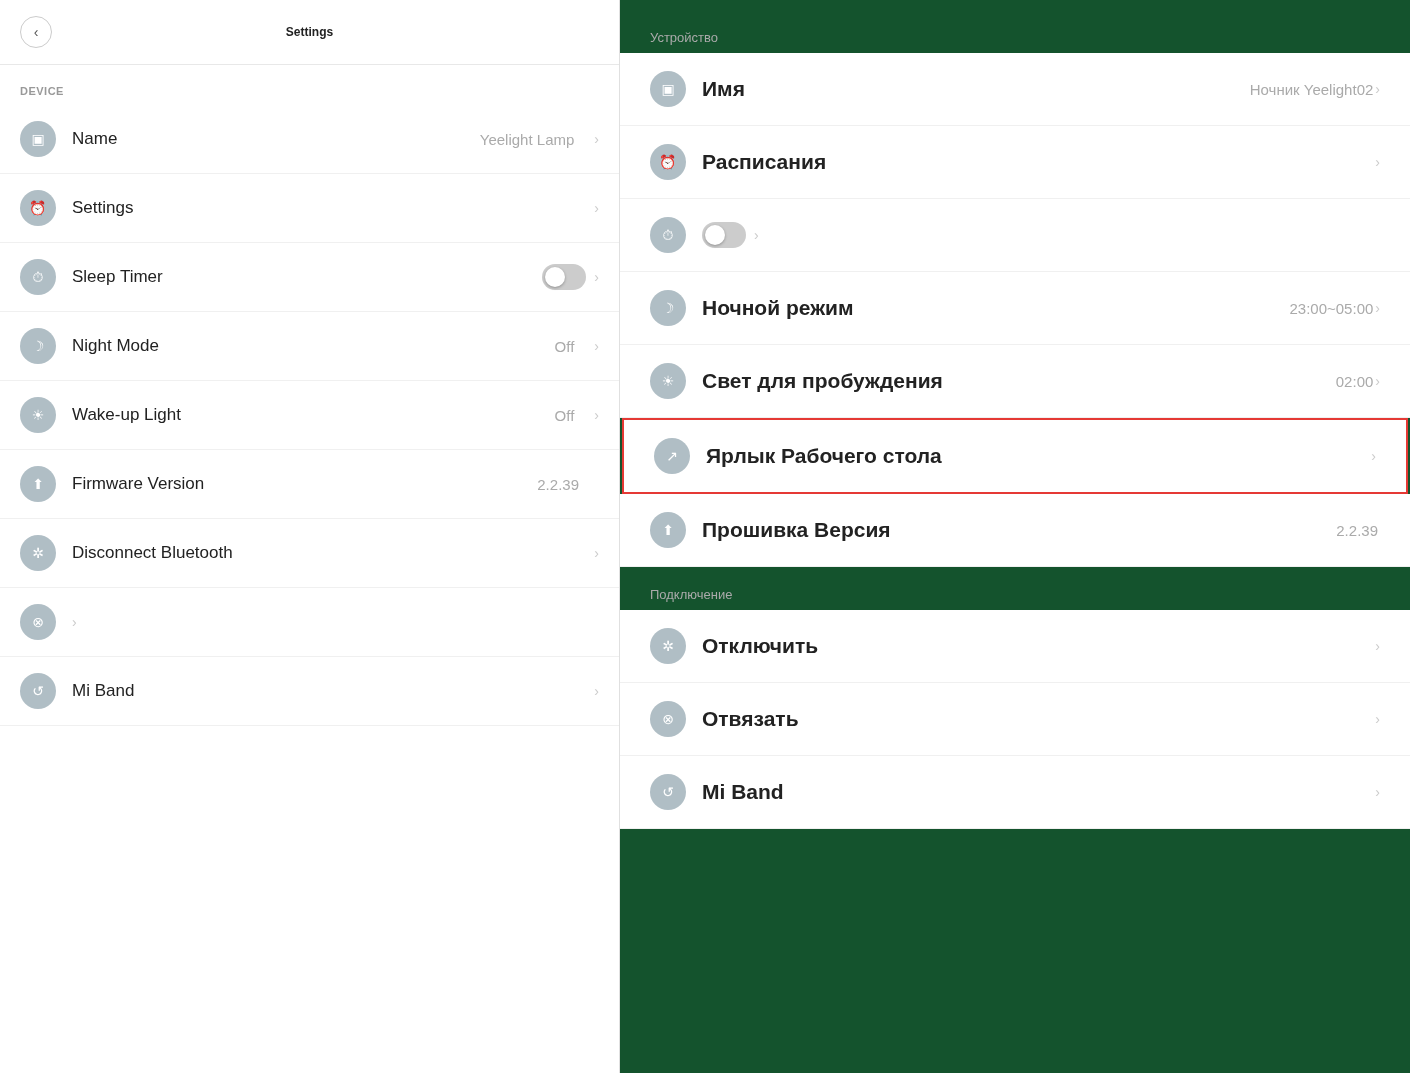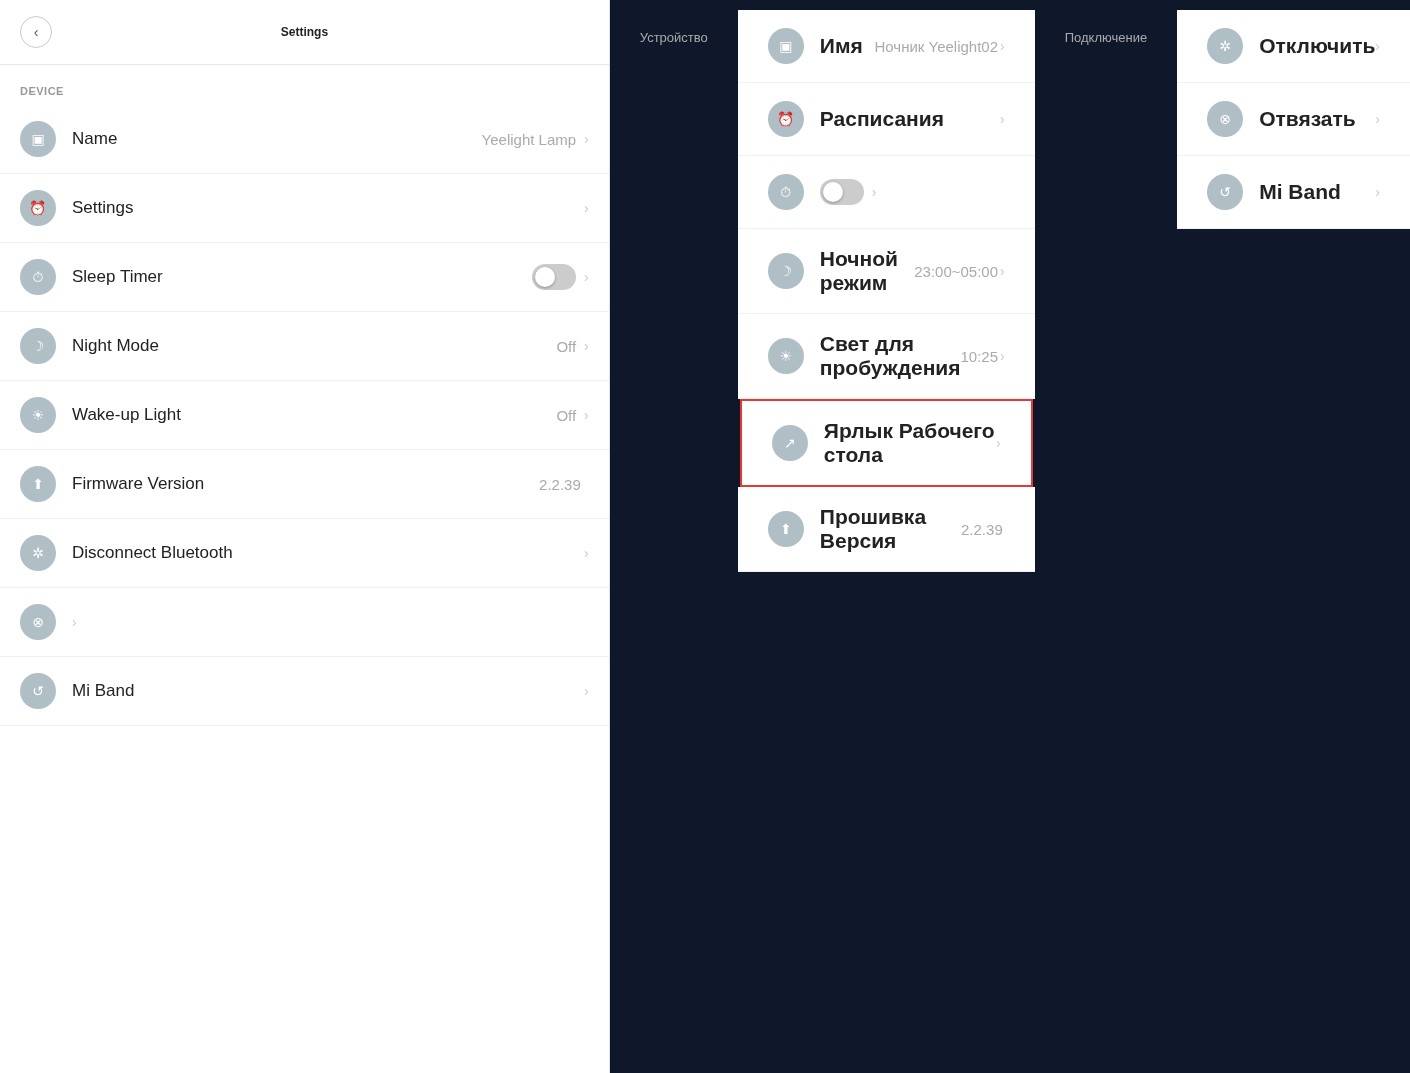--- a/index.html
+++ b/index.html
@@ -78,21 +78,21 @@
 
     .item-label {
       flex: 1;
       font-size: 17px;
       color: #222;
     }
 
     .item-value {
       font-size: 15px;
       color: #aaa;
-      margin-right: 8px;
+      margin-right: 20px;
     }
 
     .chevron {
       color: #ccc;
       font-size: 14px;
     }
 
     
     .toggle {
       width: 44px;
@@ -112,23 +112,23 @@
       width: 20px;
       height: 20px;
       background: #fff;
       border-radius: 50%;
       box-shadow: 0 1px 3px rgba(0,0,0,0.3);
     }
 
     
     .right-panel {
       flex: 1;
-      background: #0f172a;
-      display: flex;
-      flex-direction: row;
+      background: #14532d;
+      display: flex;
+      flex-direction: column;
       padding-top: 10px;
     }
 
     .right-section-label {
       padding: 20px 30px 8px 30px;
       font-size: 13px;
       color: #aaa;
     }
 
     .right-settings-list {
@@ -304,21 +304,21 @@
     <li class="right-settings-item">
       <div class="icon-circle">☽</div>
       <span class="right-item-label">Ночной режим</span>
       <span class="right-item-value">23:00~05:00</span>
       <span class="chevron">›</span>
     </li>
 
     <li class="right-settings-item">
       <div class="icon-circle">☀</div>
       <span class="right-item-label">Свет для пробуждения</span>
-      <span class="right-item-value">10:25</span>
+      <span class="right-item-value">02:00</span>
       <span class="chevron">›</span>
     </li>
 
     <li class="right-settings-item highlighted">
       <div class="icon-circle">↗</div>
       <span class="right-item-label">Ярлык Рабочего стола</span>
       <span class="chevron">›</span>
     </li>
 
     <li class="right-settings-item">

